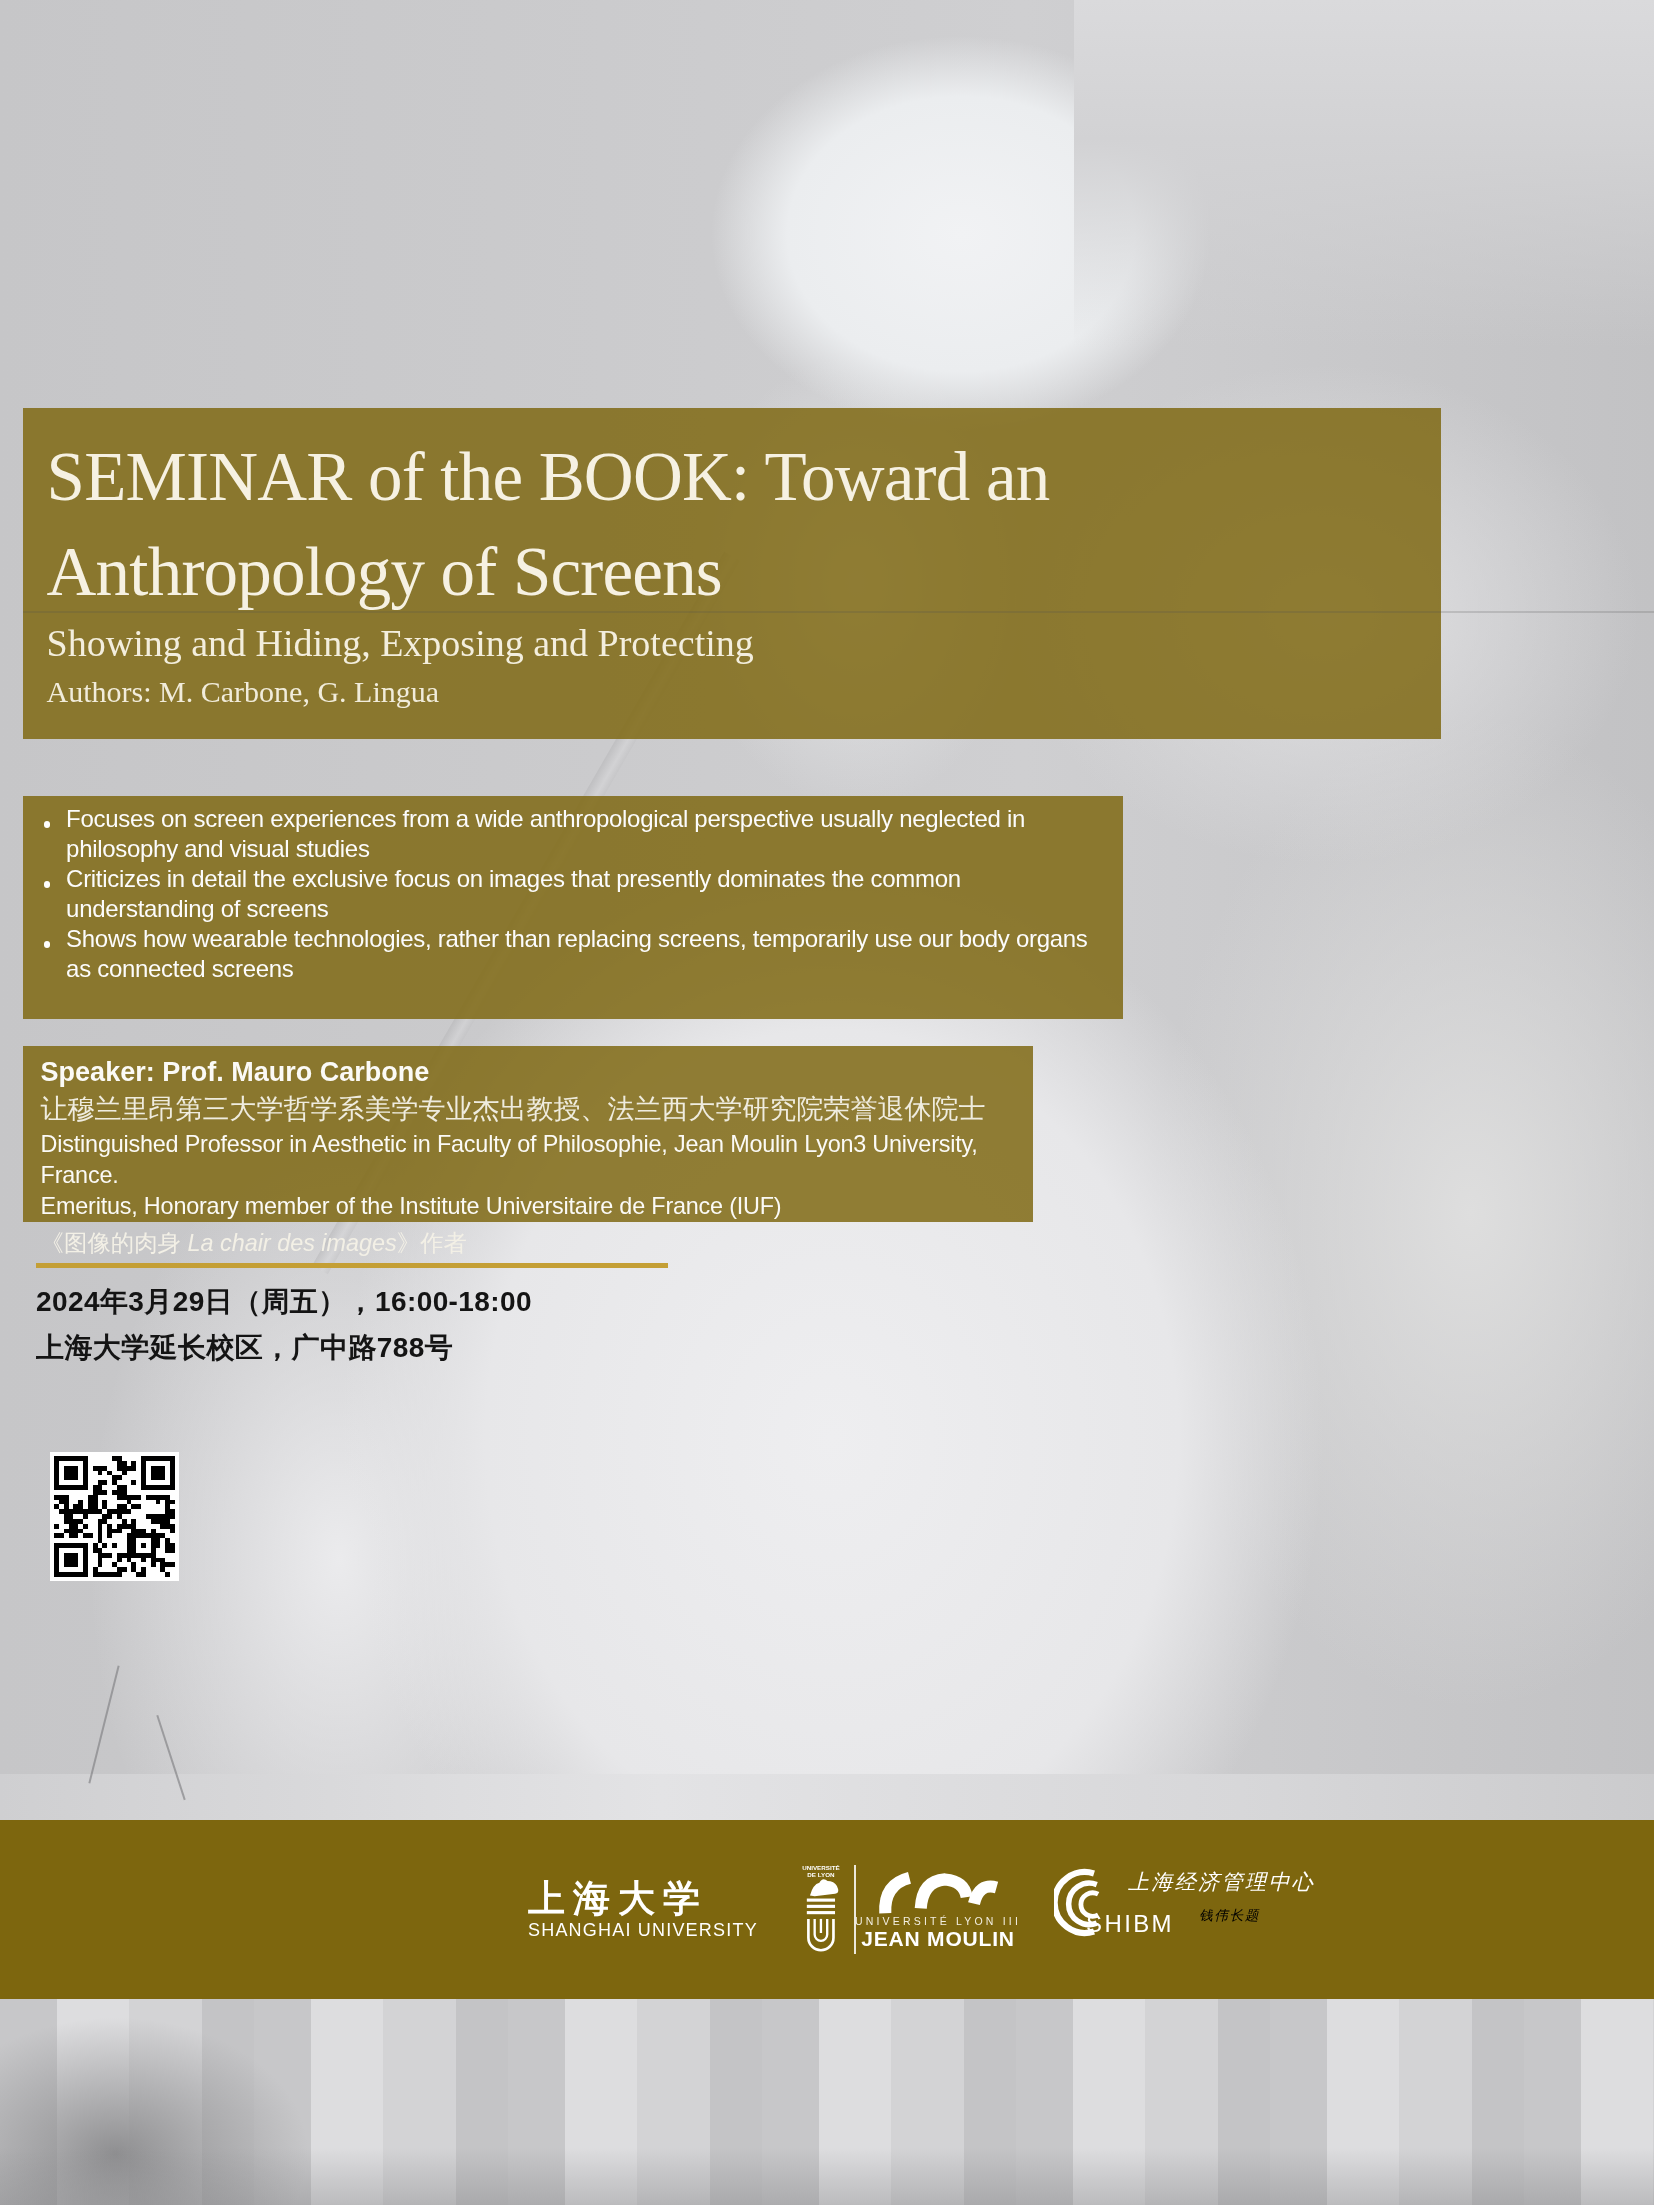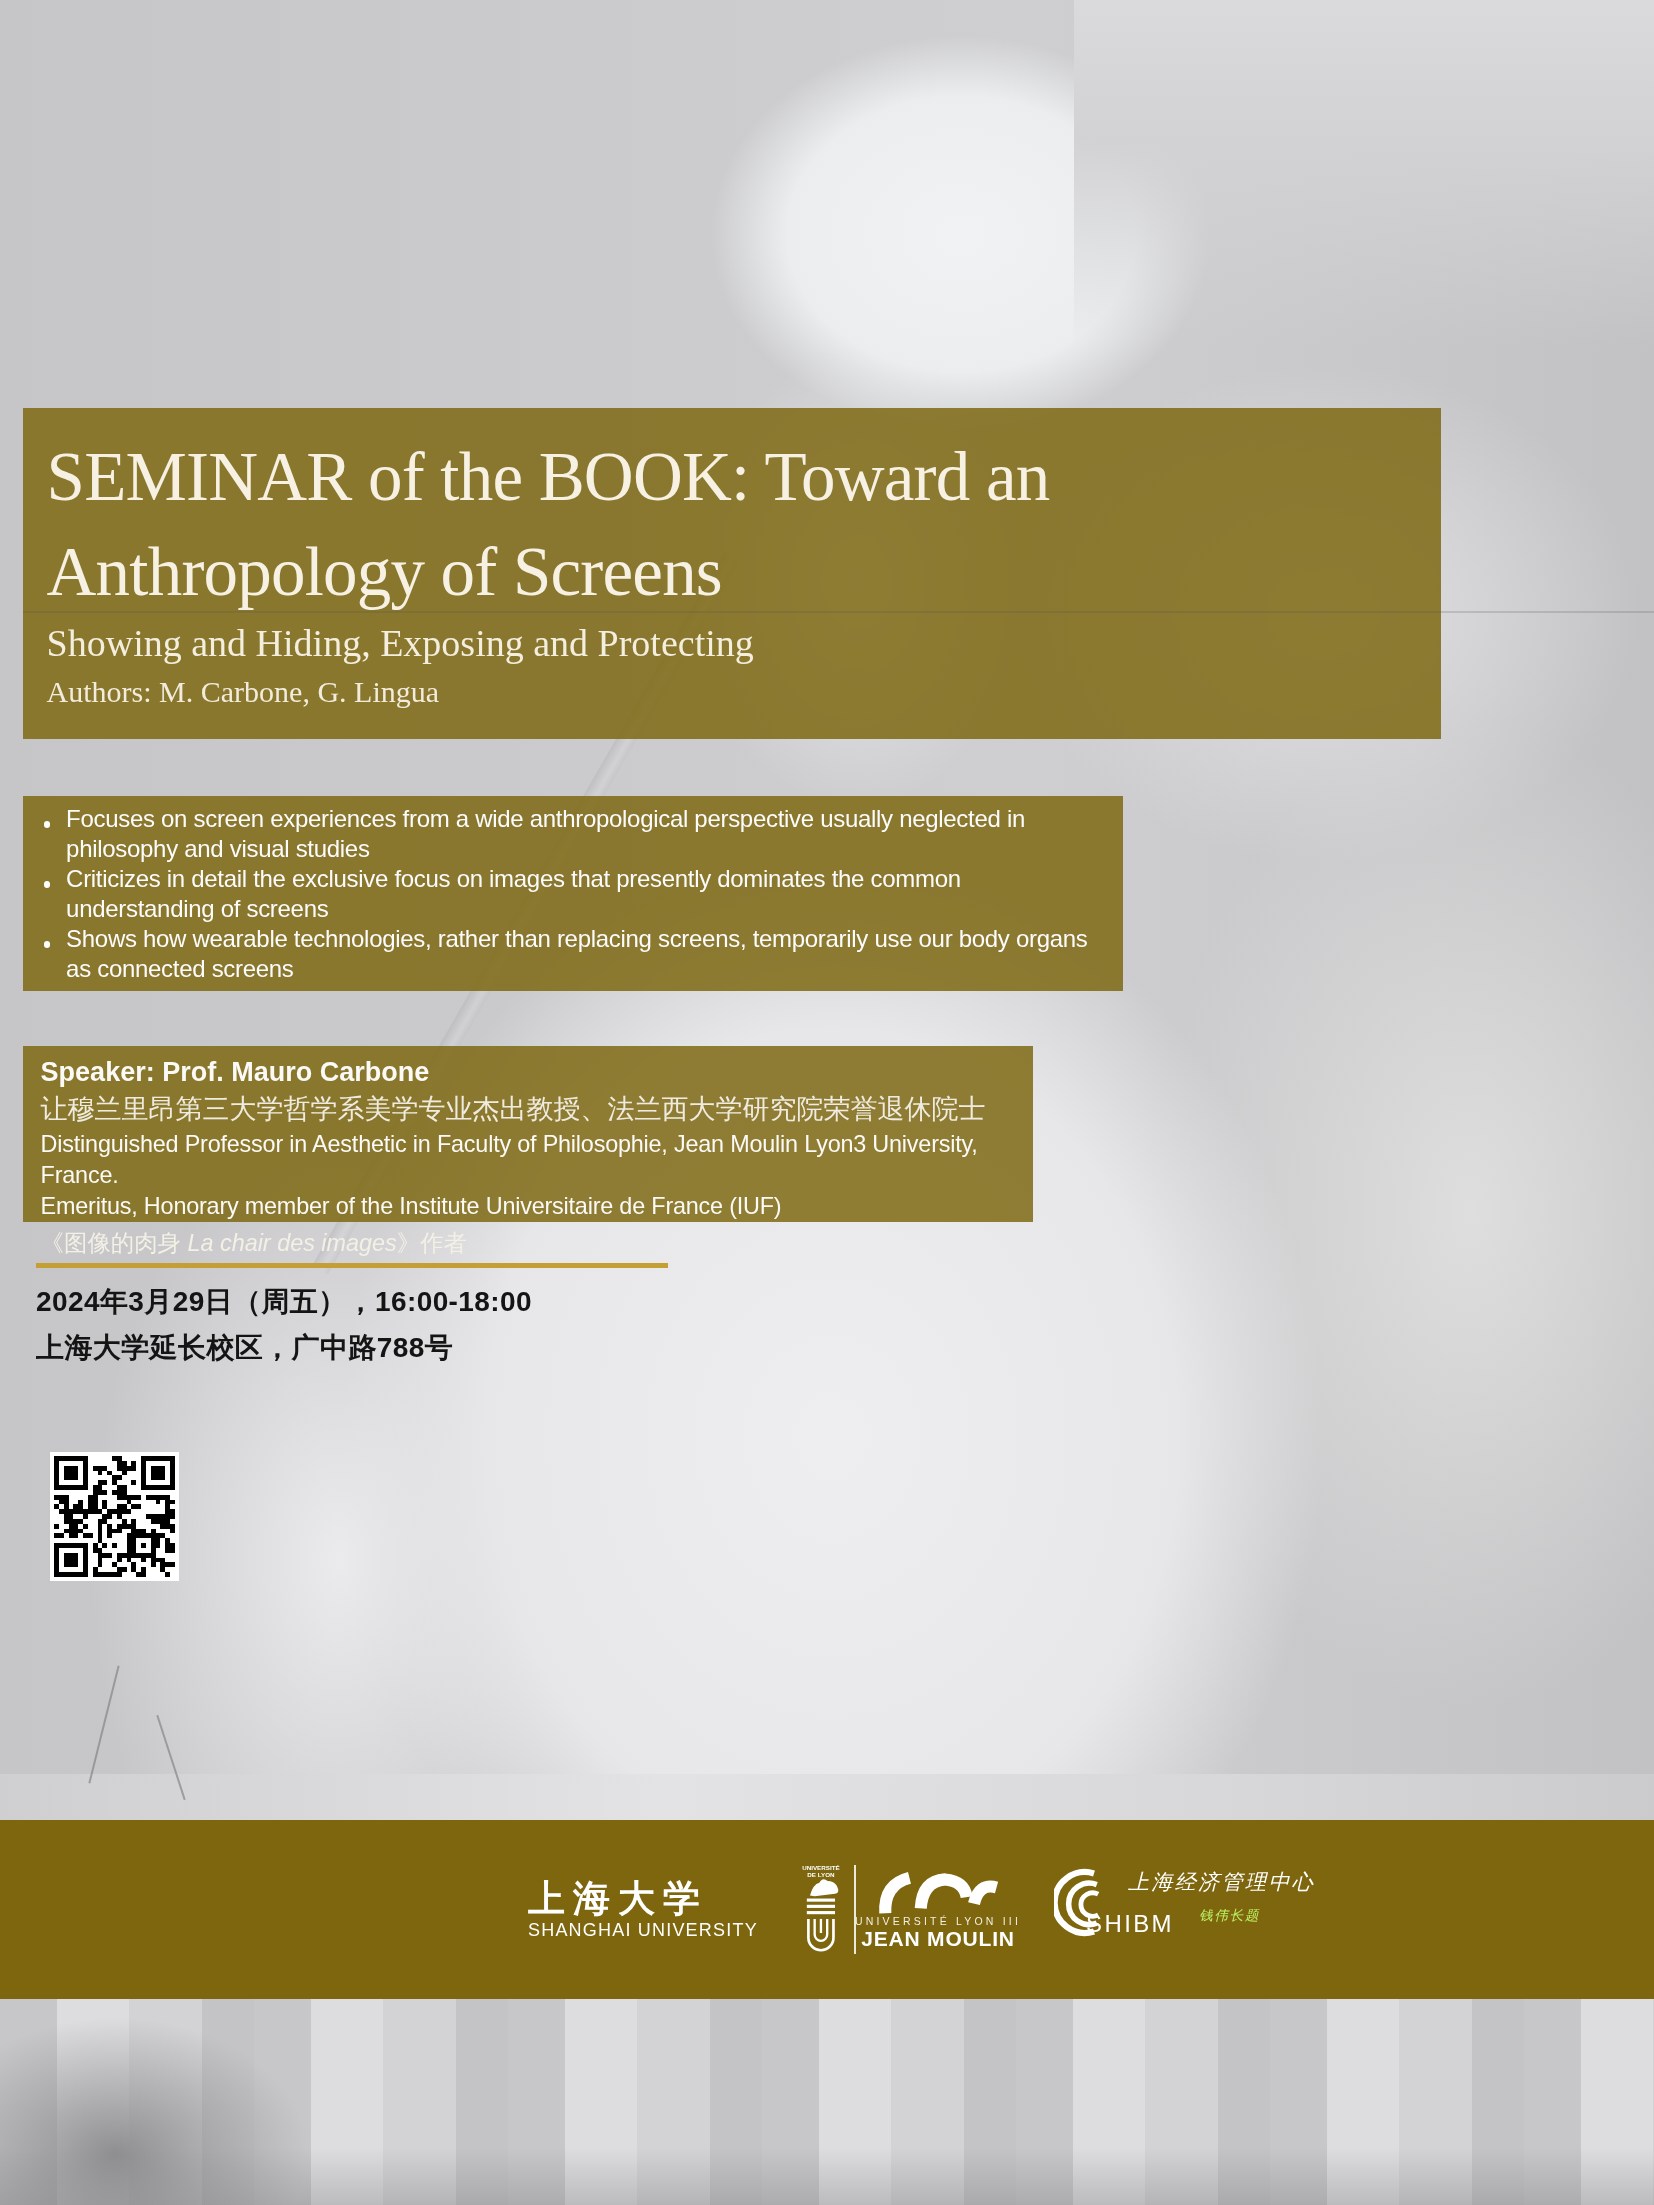--- a/index.html
+++ b/index.html
@@ -44,21 +44,21 @@
   .title-banner{position:absolute;left:22.6px;top:408px;width:1418px;height:331px;z-index:3;
     background:rgba(125,102,14,.83);color:var(--title-cream);}
   .title{position:absolute;left:24px;top:3.2px;width:1373px;
     font-family:"Liberation Serif","DejaVu Serif",serif;font-weight:400;
     font-size:69px;line-height:95px;letter-spacing:-0.8px;margin-top:19px;}
   .subtitle{position:absolute;left:24px;top:213px;
     font-family:"Liberation Serif","DejaVu Serif",serif;font-size:38px;color:#f3eedd;}
   .authors{position:absolute;left:24px;top:267px;
     font-family:"Liberation Serif","DejaVu Serif",serif;font-size:30px;color:#f1ecdb;}
   
-  .bullets-box{position:absolute;left:22.6px;top:796px;width:1100px;height:195px;z-index:3;
+  .bullets-box{position:absolute;left:22.6px;top:796px;width:1100px;height:223px;z-index:3;
     background:rgba(125,102,14,.83);padding:8px 14.5px 6.5px 14.5px;}
   .bullets-box ul{list-style:none;}
   .bullets-box li{position:relative;padding-left:29px;color:#fcfcfc;
     font-size:24px;line-height:30px;letter-spacing:-0.3px;}
   .bullets-box li::before{content:'';position:absolute;left:6.5px;top:17px;
     width:6.5px;height:6.5px;border-radius:50%;background:#fff;}
   
   .speaker-box{position:absolute;left:22.6px;top:1046px;width:1010px;height:176px;z-index:3;
     background:rgba(125,102,14,.83);padding:8px 18px;color:#fbfaf6;}
   .speaker-heading{font-size:27px;font-weight:bold;line-height:36px;}
@@ -87,21 +87,21 @@
   .lyon-logo{display:flex;align-items:center;gap:11.3px;width:210px;}
   .lyon-divider{width:1.6px;height:89px;background:rgba(255,255,255,.85);}
   .lyon-right{display:flex;flex-direction:column;align-items:center;width:142px;}
   .lyon-right .l1{font-size:10.5px;letter-spacing:3.2px;white-space:nowrap;margin-top:0;color:#f3efe2;}
   .lyon-right .l2{font-size:21px;font-weight:bold;letter-spacing:0.8px;white-space:nowrap;}
   .shibm-logo{position:relative;width:215px;height:105px;}
   .shibm-abbr{position:absolute;left:32px;top:53px;font-size:24px;letter-spacing:2.4px;font-weight:400;}
   .shibm-cn{position:absolute;left:74px;top:11.3px;font-size:21px;letter-spacing:2.4px;
     font-family:"Liberation Serif","DejaVu Serif",serif;font-style:italic;white-space:nowrap;}
   .shibm-ins{position:absolute;left:145px;top:50px;font-size:13.7px;letter-spacing:1.6px;
-    font-family:"Liberation Serif","DejaVu Serif",serif;font-style:italic;white-space:nowrap;color:#bef264;}
+    font-family:"Liberation Serif","DejaVu Serif",serif;font-style:italic;white-space:nowrap;color:#000000;}
 </style>
 </head>
 <body>
 
 <div class="poster">
 
   <div class="bg"></div>
   <div class="bg-topright"></div>
   <div class="staff"></div>
   <div class="pedestal-strip"></div>

